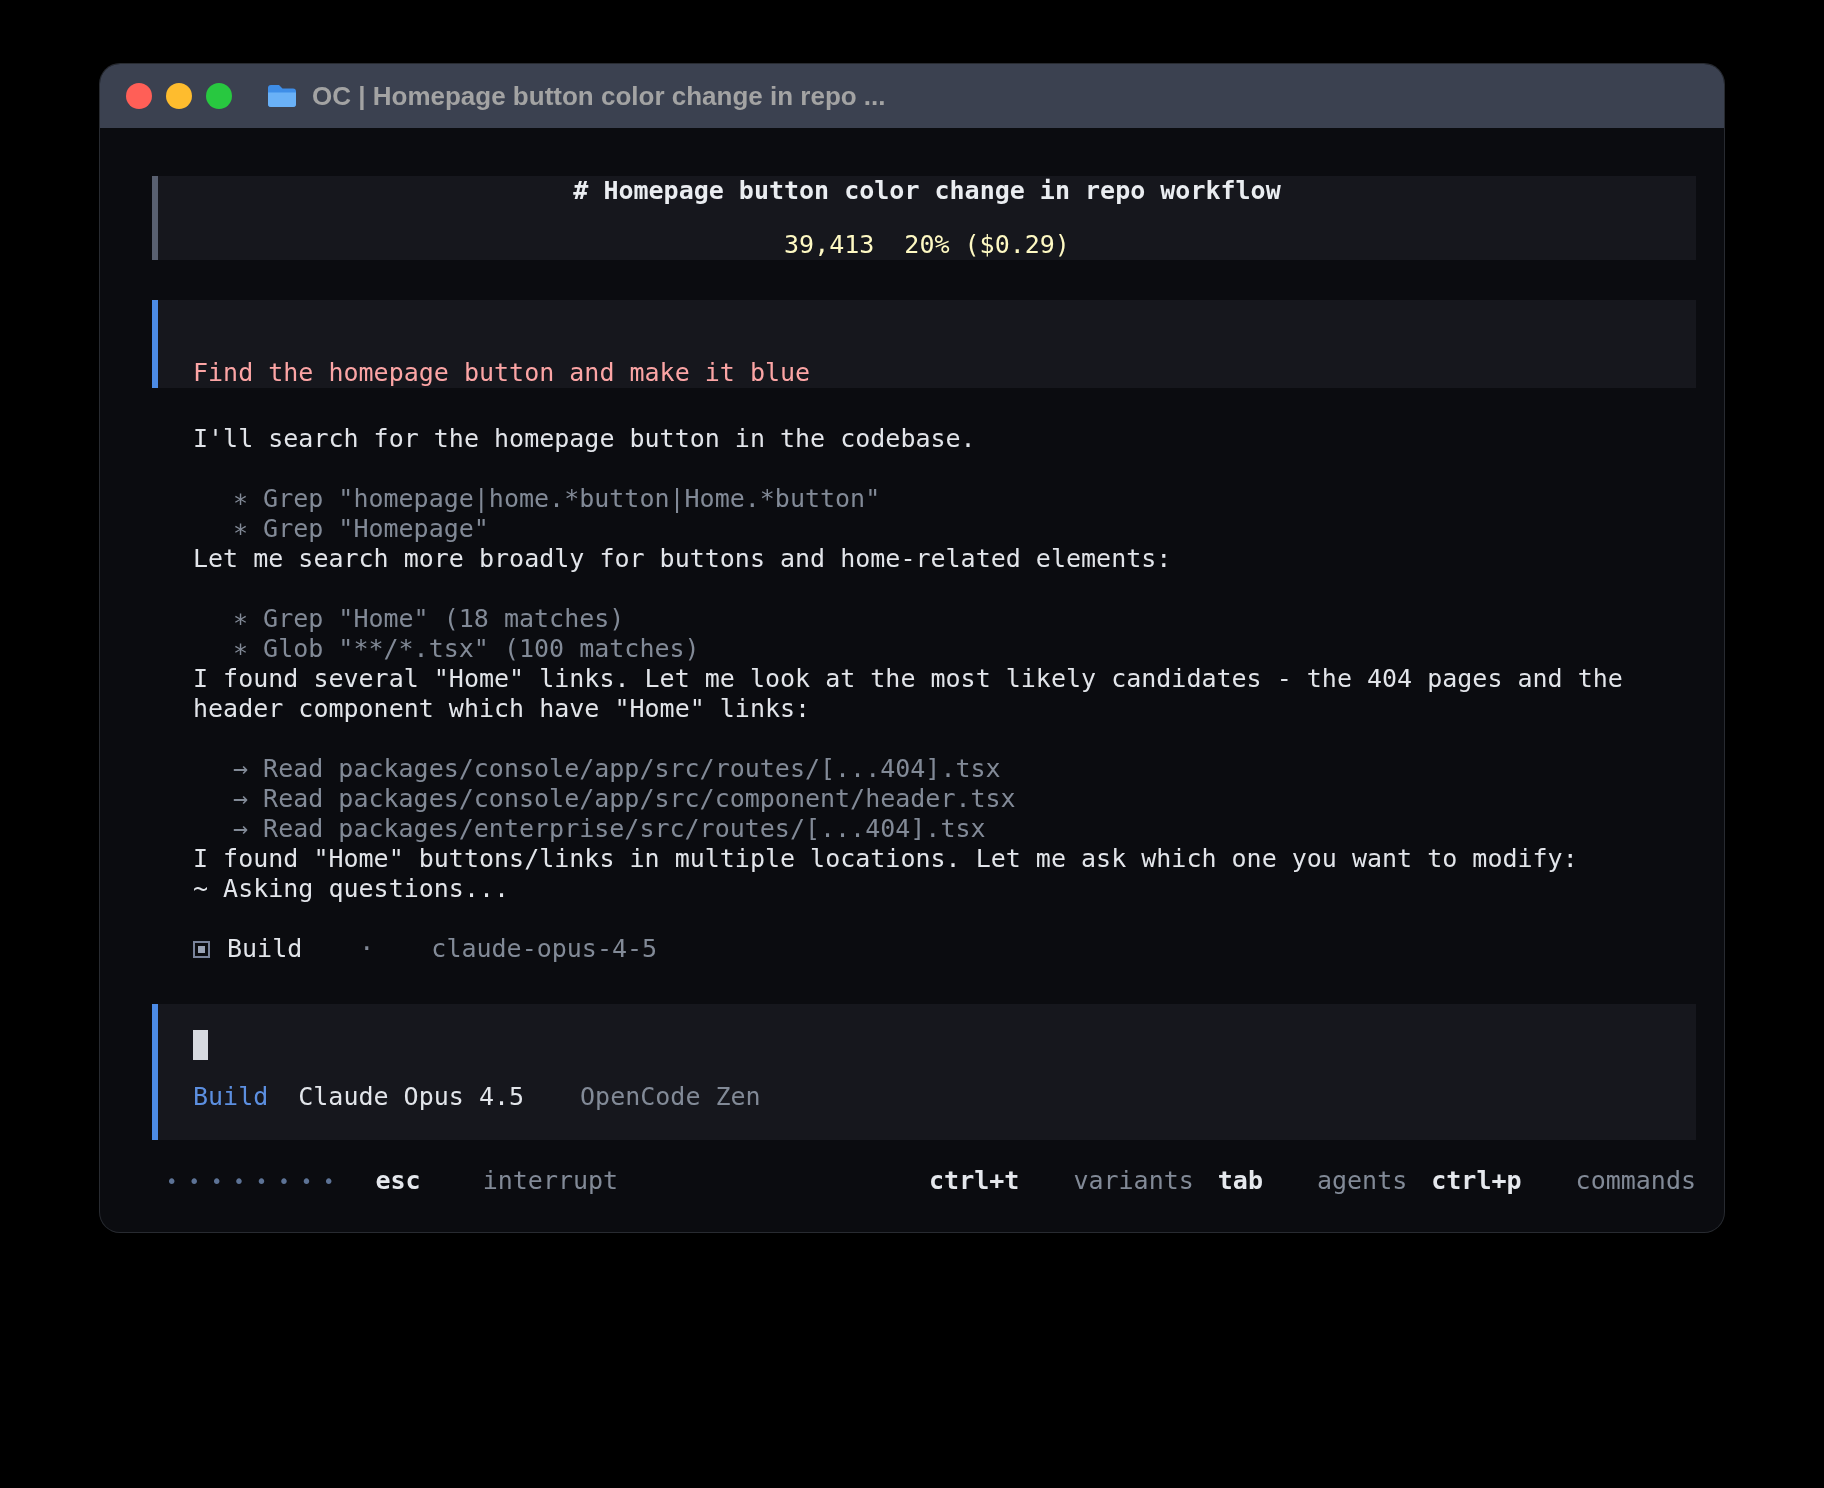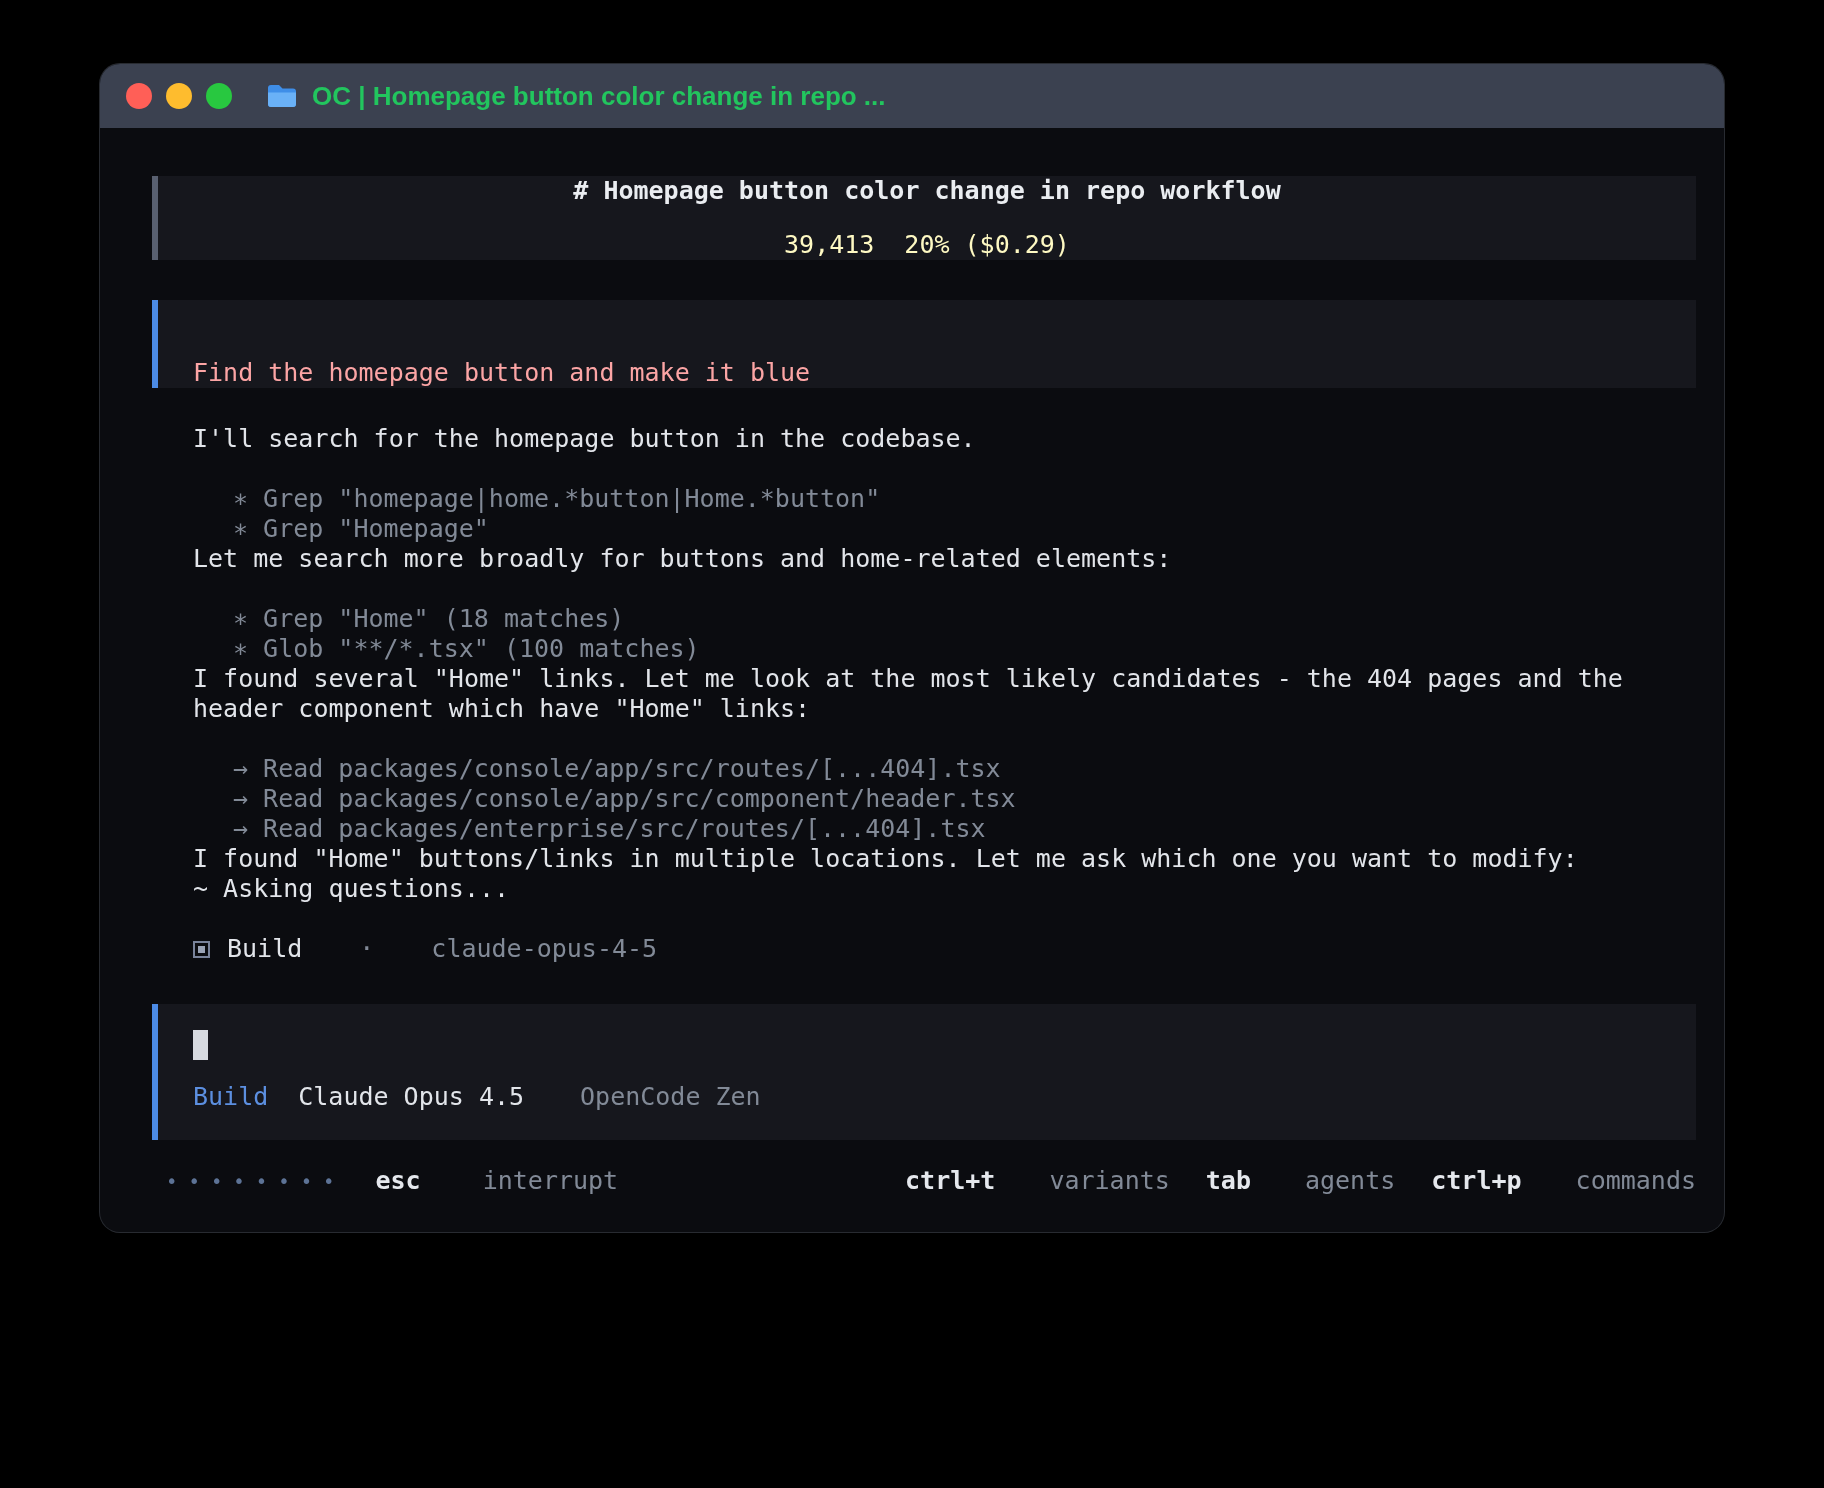--- a/index.html
+++ b/index.html
@@ -21,21 +21,21 @@
     display:flex;align-items:center;padding:0 26px;
   }
   .lights{display:flex;gap:14px;align-items:center;margin-right:34px;}
   .light{width:26px;height:26px;border-radius:50%;display:inline-block;}
   .light.red{background:#ff5f57;}
   .light.yellow{background:#febc2e;}
   .light.green{background:#28c840;}
   .folder{display:flex;align-items:center;margin-right:14px;}
   .win-title{
     font-family:"Liberation Sans",sans-serif;
-    font-weight:bold;font-size:26px;color:#22c55e;
+    font-weight:bold;font-size:26px;color:#a3a3a3;
     white-space:nowrap;
   }
   
   .term{
     padding:48px 28px 36px 52px;
     font-size:25px;line-height:30px;color:#dfe3e9;
   }
   .panel{
     background:#16171d;
     border-left:6px solid #596070;
@@ -70,21 +70,21 @@
   .moderow .mode{margin-right:14px;}
   
   .statusbar{
     margin-top:26px;display:flex;justify-content:space-between;align-items:center;
     padding-left:14px;line-height:30px;
   }
   .sb-left{display:flex;align-items:center;}
   .spinner{font-size:19px;letter-spacing:11px;color:#5d7396;margin-right:30px;}
   .key{font-weight:bold;color:#e5e8ed;}
   .sb-left .key{margin-right:22px;}
-  .sb-right{display:flex;align-items:center;gap:36px;}
+  .sb-right{display:flex;align-items:center;gap:24px;}
   .sb-pair{display:flex;gap:14px;align-items:baseline;}
 </style>
 </head>
 <body>
 
 <div class="window">
 
   <div class="titlebar">
     <div class="lights">
       <span class="light red"></span>

